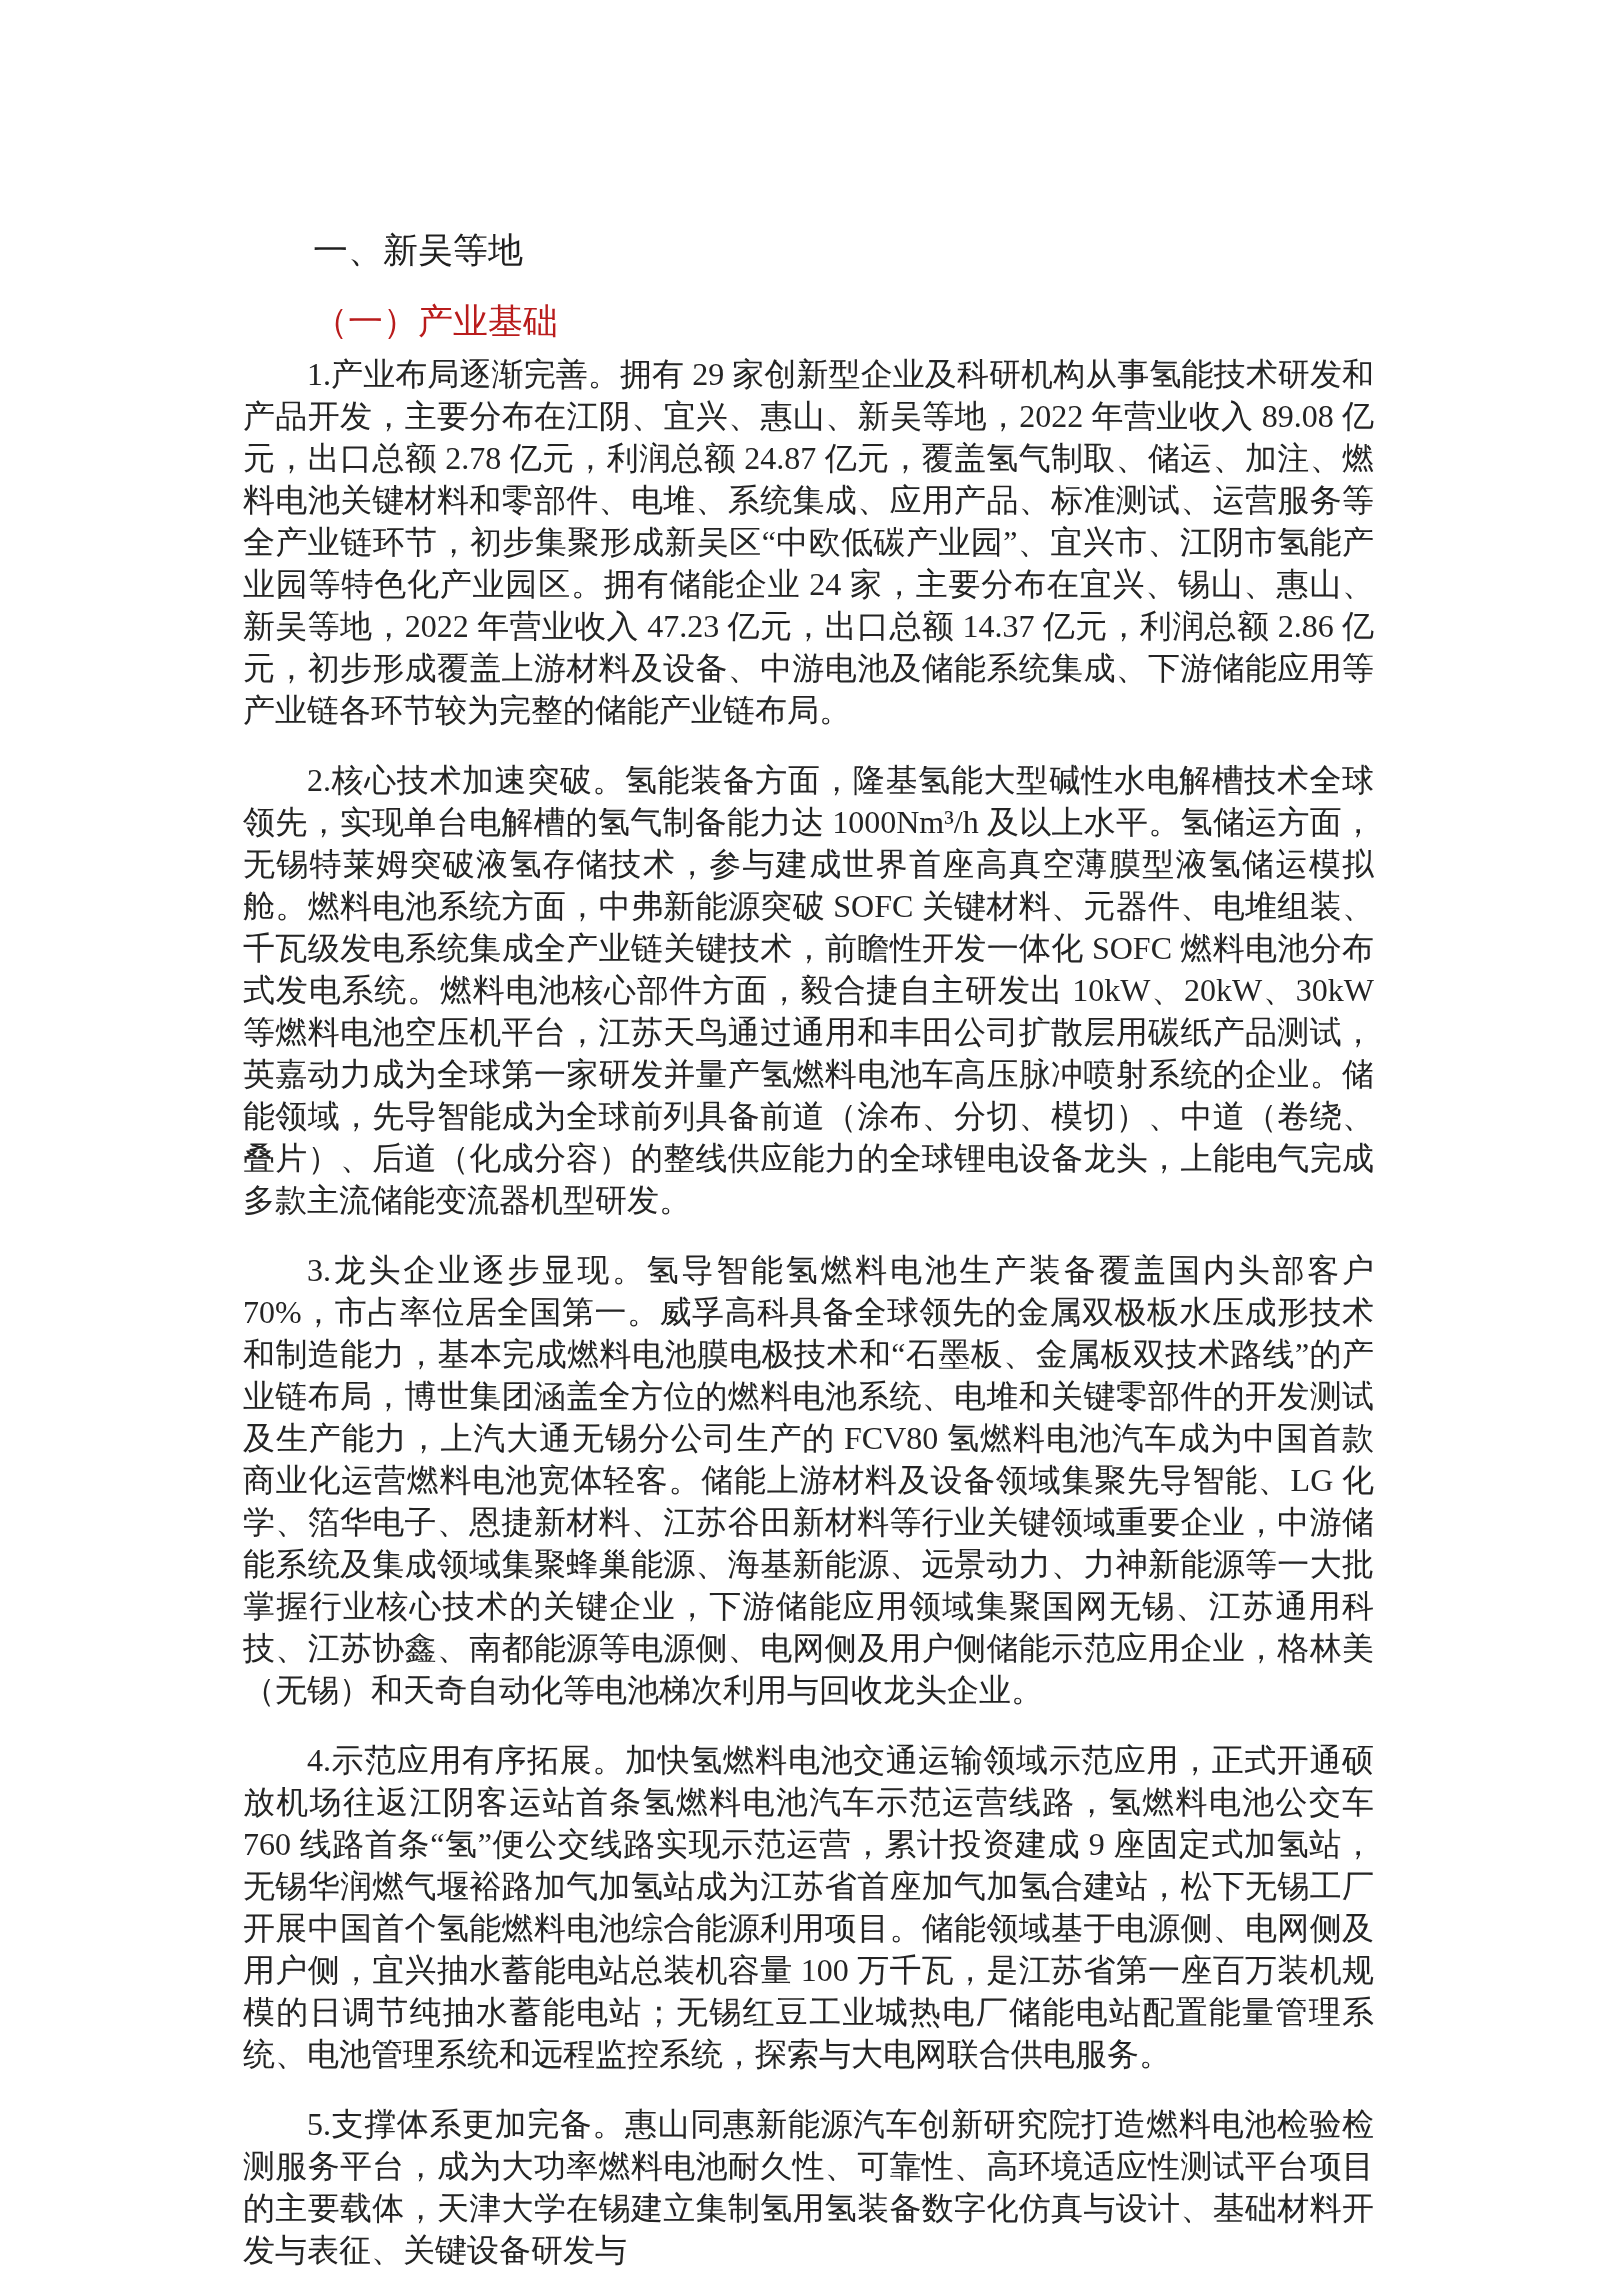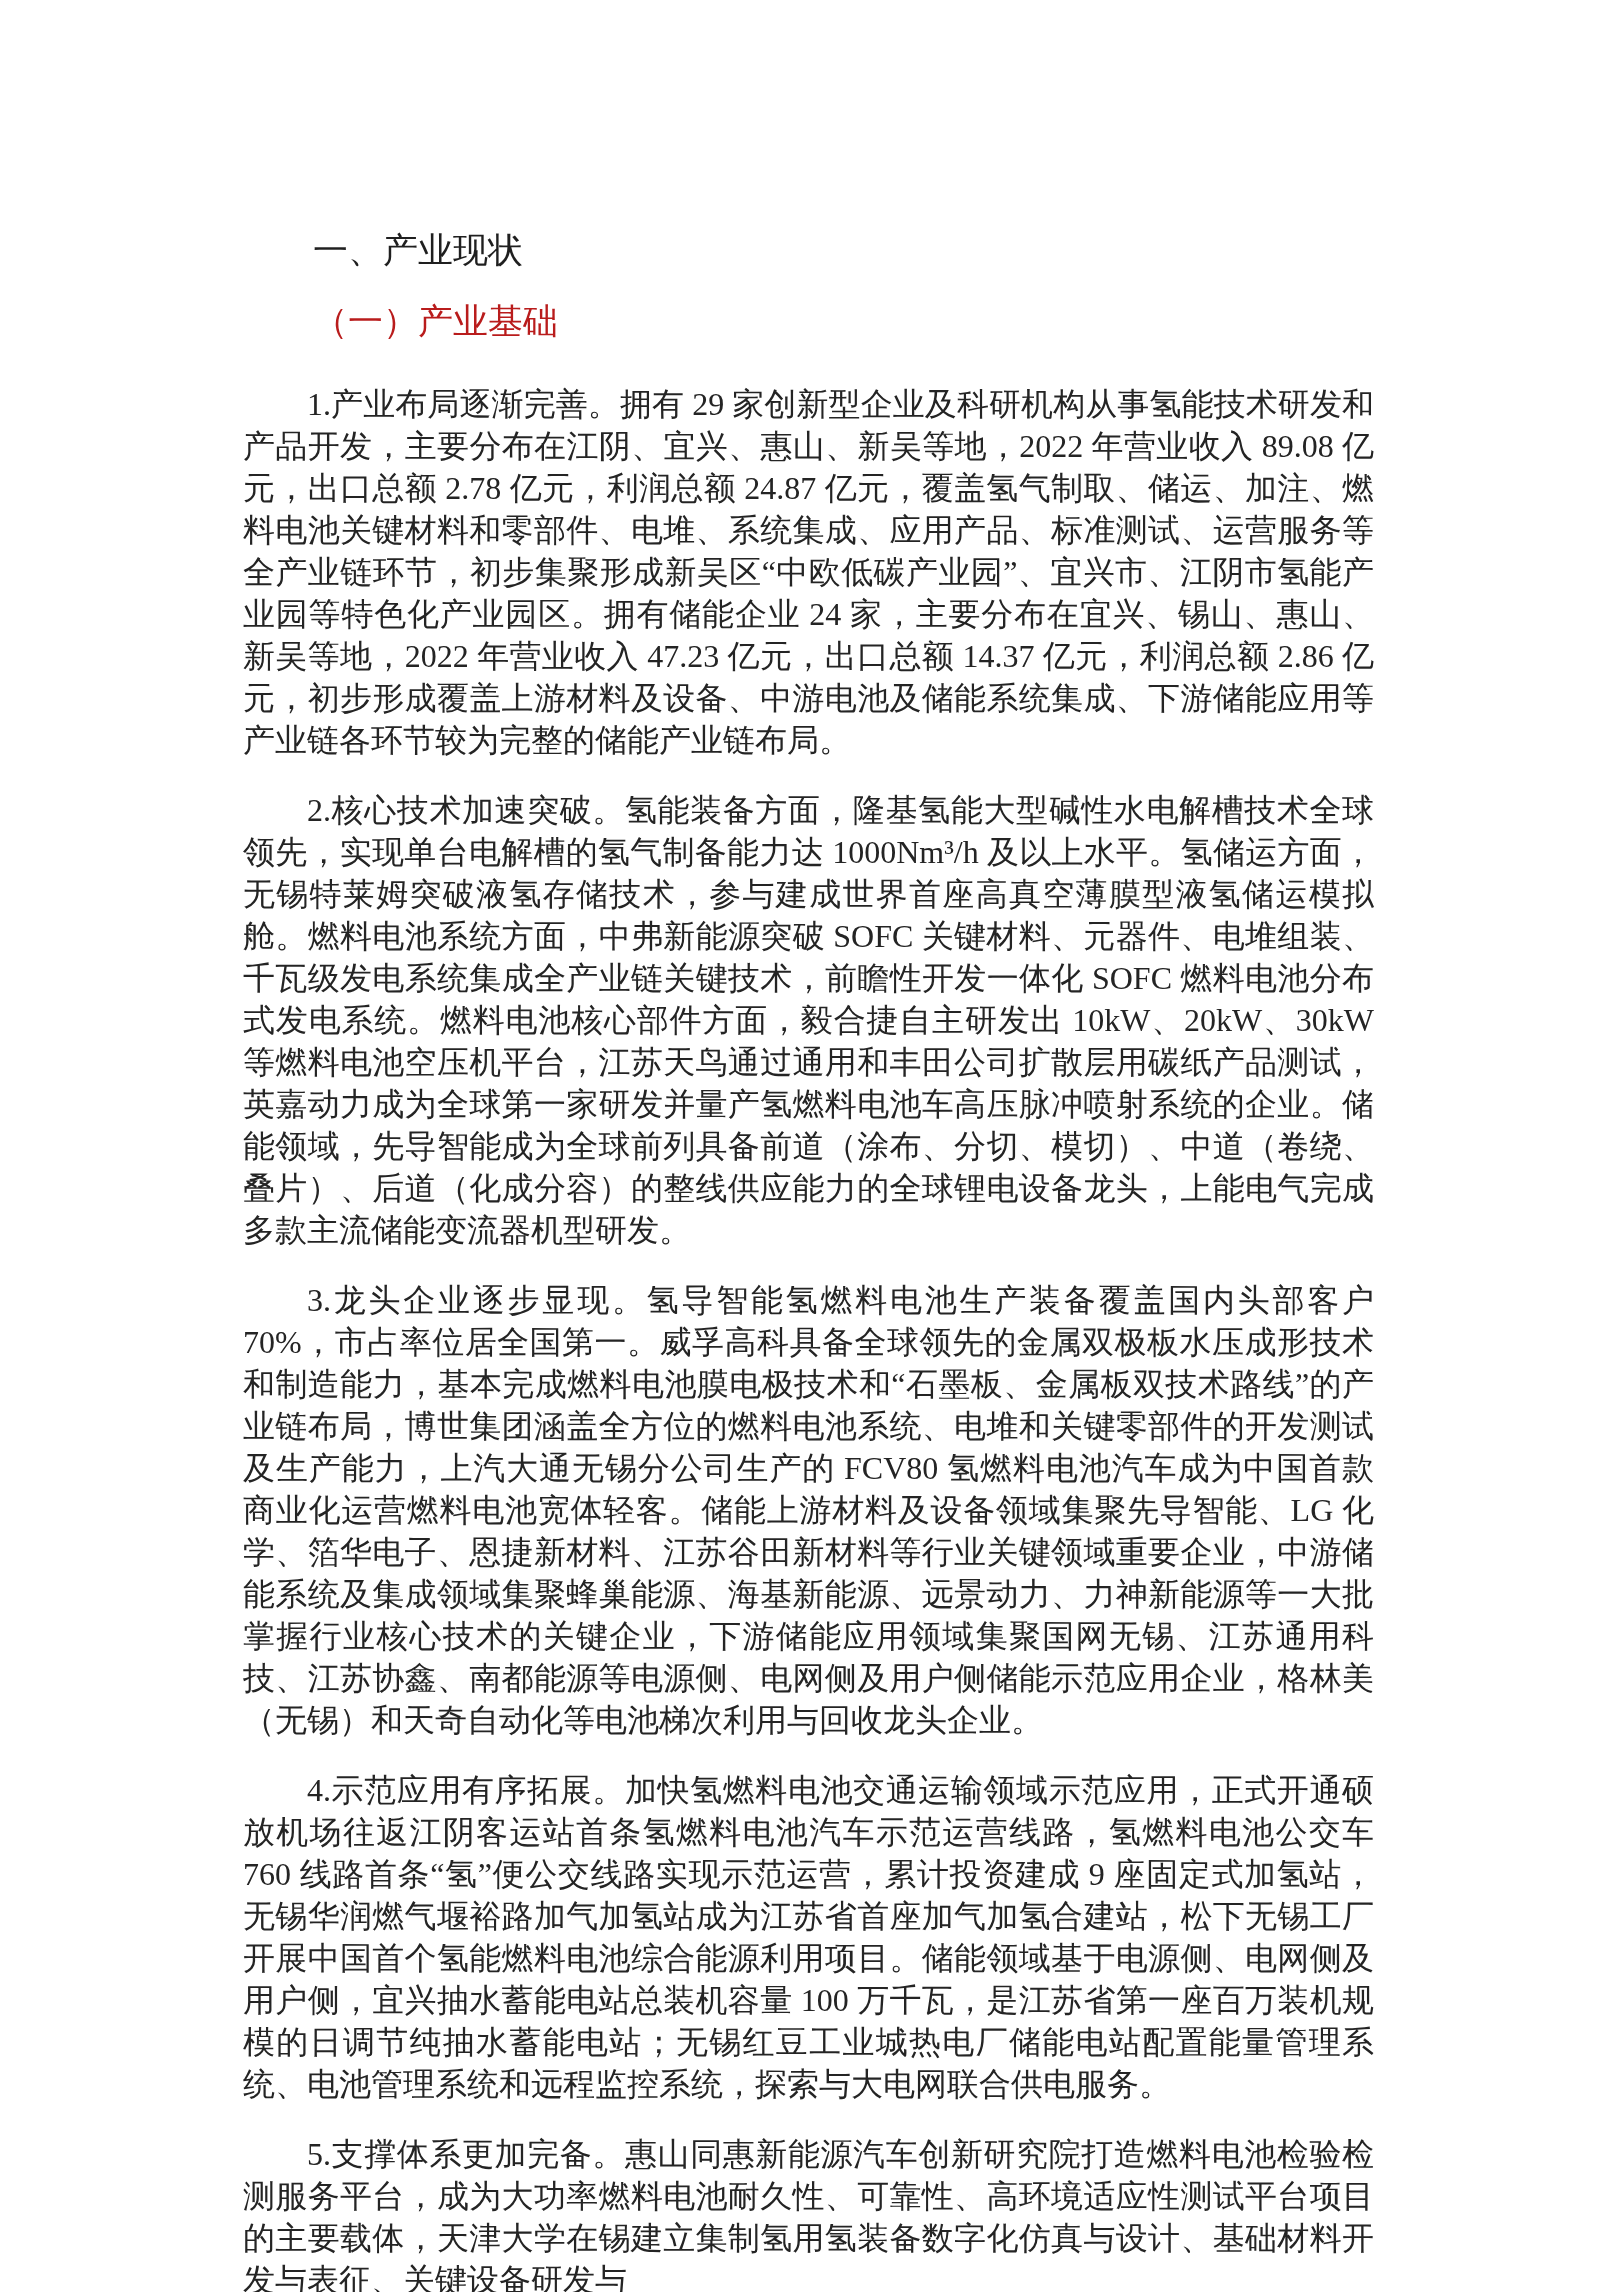--- a/index.html
+++ b/index.html
@@ -36,28 +36,28 @@
   }
   .doc-p {
     font-size: 32px;
     line-height: 42px;
     margin: 28px 0 0 0;
     text-indent: 2em;
     text-align: justify;
     color: #242424;
   }
   .doc-p.first {
-    margin-top: 39px;
+    margin-top: 9px;
   }
 </style>
 </head>
 <body>
 
 <div class="page">
-  <h1 class="doc-h1">一、产业现状</h1>
+  <h1 class="doc-h1">一、新吴等地</h1>
 
   <h2 class="doc-h2">（一）产业基础</h2>
 
   <p class="doc-p first">1.产业布局逐渐完善。拥有 29 家创新型企业及科研机构从事氢能技术研发和产品开发，主要分布在江阴、宜兴、惠山、新吴等地，2022 年营业收入 89.08 亿元，出口总额 2.78 亿元，利润总额 24.87 亿元，覆盖氢气制取、储运、加注、燃料电池关键材料和零部件、电堆、系统集成、应用产品、标准测试、运营服务等全产业链环节，初步集聚形成新吴区“中欧低碳产业园”、宜兴市、江阴市氢能产业园等特色化产业园区。拥有储能企业 24 家，主要分布在宜兴、锡山、惠山、新吴等地，2022 年营业收入 47.23 亿元，出口总额 14.37 亿元，利润总额 2.86 亿元，初步形成覆盖上游材料及设备、中游电池及储能系统集成、下游储能应用等产业链各环节较为完整的储能产业链布局。</p>
 
   <p class="doc-p">2.核心技术加速突破。氢能装备方面，隆基氢能大型碱性水电解槽技术全球领先，实现单台电解槽的氢气制备能力达 1000Nm³/h 及以上水平。氢储运方面，无锡特莱姆突破液氢存储技术，参与建成世界首座高真空薄膜型液氢储运模拟舱。燃料电池系统方面，中弗新能源突破 SOFC 关键材料、元器件、电堆组装、千瓦级发电系统集成全产业链关键技术，前瞻性开发一体化 SOFC 燃料电池分布式发电系统。燃料电池核心部件方面，毅合捷自主研发出 10kW、20kW、30kW 等燃料电池空压机平台，江苏天鸟通过通用和丰田公司扩散层用碳纸产品测试，英嘉动力成为全球第一家研发并量产氢燃料电池车高压脉冲喷射系统的企业。储能领域，先导智能成为全球前列具备前道（涂布、分切、模切）、中道（卷绕、叠片）、后道（化成分容）的整线供应能力的全球锂电设备龙头，上能电气完成多款主流储能变流器机型研发。</p>
 
   <p class="doc-p">3.龙头企业逐步显现。氢导智能氢燃料电池生产装备覆盖国内头部客户 70%，市占率位居全国第一。威孚高科具备全球领先的金属双极板水压成形技术和制造能力，基本完成燃料电池膜电极技术和“石墨板、金属板双技术路线”的产业链布局，博世集团涵盖全方位的燃料电池系统、电堆和关键零部件的开发测试及生产能力，上汽大通无锡分公司生产的 FCV80 氢燃料电池汽车成为中国首款商业化运营燃料电池宽体轻客。储能上游材料及设备领域集聚先导智能、LG 化学、箔华电子、恩捷新材料、江苏谷田新材料等行业关键领域重要企业，中游储能系统及集成领域集聚蜂巢能源、海基新能源、远景动力、力神新能源等一大批掌握行业核心技术的关键企业，下游储能应用领域集聚国网无锡、江苏通用科技、江苏协鑫、南都能源等电源侧、电网侧及用户侧储能示范应用企业，格林美（无锡）和天奇自动化等电池梯次利用与回收龙头企业。</p>
 
   <p class="doc-p">4.示范应用有序拓展。加快氢燃料电池交通运输领域示范应用，正式开通硕放机场往返江阴客运站首条氢燃料电池汽车示范运营线路，氢燃料电池公交车 760 线路首条“氢”便公交线路实现示范运营，累计投资建成 9 座固定式加氢站，无锡华润燃气堰裕路加气加氢站成为江苏省首座加气加氢合建站，松下无锡工厂开展中国首个氢能燃料电池综合能源利用项目。储能领域基于电源侧、电网侧及用户侧，宜兴抽水蓄能电站总装机容量 100 万千瓦，是江苏省第一座百万装机规模的日调节纯抽水蓄能电站；无锡红豆工业城热电厂储能电站配置能量管理系统、电池管理系统和远程监控系统，探索与大电网联合供电服务。</p>

